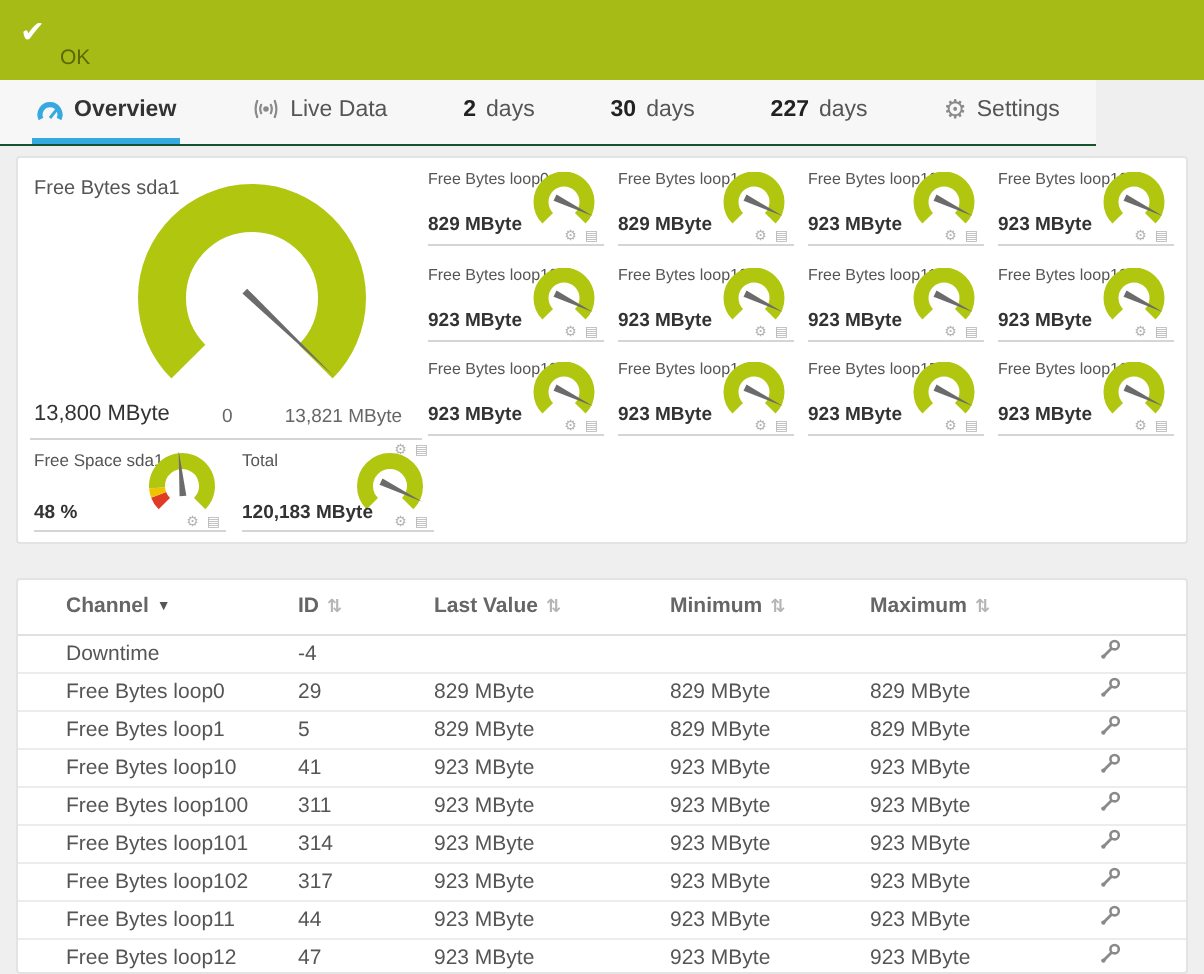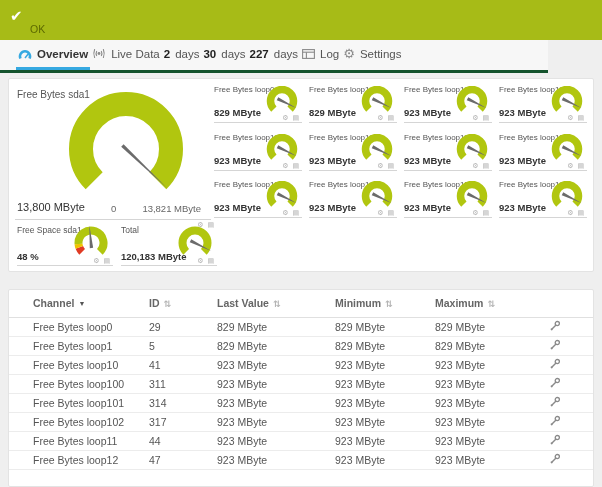--- a/index.html
+++ b/index.html
@@ -14,22 +14,22 @@
   .sensor-word{font-style:italic;font-weight:400;margin-right:4px}
   .sensor-title{font-weight:700}
   .flag{display:inline-block;font-size:9px;transform:translateY(-4px);margin-left:2px;color:rgba(255,255,255,.9)}
   .stars{display:inline-block;margin-left:9px;font-size:10px;transform:translateY(-2px);letter-spacing:1px}
   .stars .sf{color:#4c560a}
   .stars .se{color:#cdd98e}
   .okstatus{position:absolute;left:30px;top:23px;font-size:10.5px;font-weight:400;color:#5c6900}
 
   
   .tabbar{position:absolute;left:0;top:40px;width:548px;height:33px;background:#f7f7f7;
-          border-bottom:3px solid #14532d;display:flex;align-items:stretch;
-          padding:0 16px;font-size:11.5px;color:#555}
+          border-bottom:1px solid #14532d;display:flex;align-items:stretch;
+          justify-content:space-between;padding:0 16px;font-size:11.5px;color:#555}
   .tab{display:flex;align-items:center;gap:5px;cursor:pointer;border-bottom:3px solid transparent;padding:0 2px}
   .tab.active{border-bottom-color:#36a9e1;color:#333;font-weight:700}
   .tab .ticon{display:flex;align-items:center;color:#8a8a8a}
   .tab.active .ticon{color:#36a9e1}
   .tab .tnum{font-weight:700;color:#222}
   .gearch{font-size:13px;line-height:10px}
 
   
   .panel{position:absolute;background:#fff;border:1px solid #e3e3e3;border-radius:2px}
   .gpanel{left:8px;top:78px;width:586px;height:194px}
@@ -112,30 +112,20 @@
       <div class="tab">
         <span class="tnum">30</span>
         <span>days</span>
       </div>
       <div class="tab">
         <span class="tnum">227</span>
         <span>days</span>
       </div>
       <div class="tab">
         <span class="ticon">
-          <svg width="13" height="10" viewBox="0 0 13 10">
-            <rect x="0.6" y="0.6" width="11.8" height="8.8" fill="none" stroke="currentColor" stroke-width="1.1"></rect>
-            <line x1="0.6" y1="3.2" x2="12.4" y2="3.2" stroke="currentColor" stroke-width="1.1"></line>
-            <line x1="4.4" y1="3.2" x2="4.4" y2="9.4" stroke="currentColor" stroke-width="1.1"></line>
-          </svg>
-        </span>
-        <span>Log</span>
-      </div>
-      <div class="tab">
-        <span class="ticon">
           <span class="gearch">⚙</span>
         </span>
         <span>Settings</span>
       </div>
     </div>
 
   <div class="panel gpanel">
 
     <div class="maintile">
       <div class="glabel">Free Bytes sda1</div>
@@ -314,20 +304,32 @@
             <th><span>Channel</span><span class="sdesc">▼</span></th>
             <th><span>ID</span><span class="sboth">⇅</span></th>
             <th><span>Last Value</span><span class="sboth">⇅</span></th>
             <th><span>Minimum</span><span class="sboth">⇅</span></th>
             <th><span>Maximum</span><span class="sboth">⇅</span></th>
             <th></th>
           </tr>
         </thead>
       <tbody id="tbody">
           <tr>
+            <td>Downtime</td>
+            <td>-4</td>
+            <td></td>
+            <td></td>
+            <td></td>
+            <td class="icel"><svg width="12" height="12" viewBox="0 0 12 12">
+                <line x1="3" y1="9" x2="7" y2="5" stroke="#8a8a8a" stroke-width="1.4"></line>
+                <circle cx="8.3" cy="3.6" r="2.1" fill="none" stroke="#8a8a8a" stroke-width="1.3"></circle>
+                <circle cx="2.7" cy="9.3" r="1.1" fill="#8a8a8a"></circle>
+              </svg></td>
+          </tr>
+          <tr>
             <td>Free Bytes loop0</td>
             <td>29</td>
             <td>829 MByte</td>
             <td>829 MByte</td>
             <td>829 MByte</td>
             <td class="icel"><svg width="12" height="12" viewBox="0 0 12 12">
                 <line x1="3" y1="9" x2="7" y2="5" stroke="#8a8a8a" stroke-width="1.4"></line>
                 <circle cx="8.3" cy="3.6" r="2.1" fill="none" stroke="#8a8a8a" stroke-width="1.3"></circle>
                 <circle cx="2.7" cy="9.3" r="1.1" fill="#8a8a8a"></circle>
               </svg></td>

